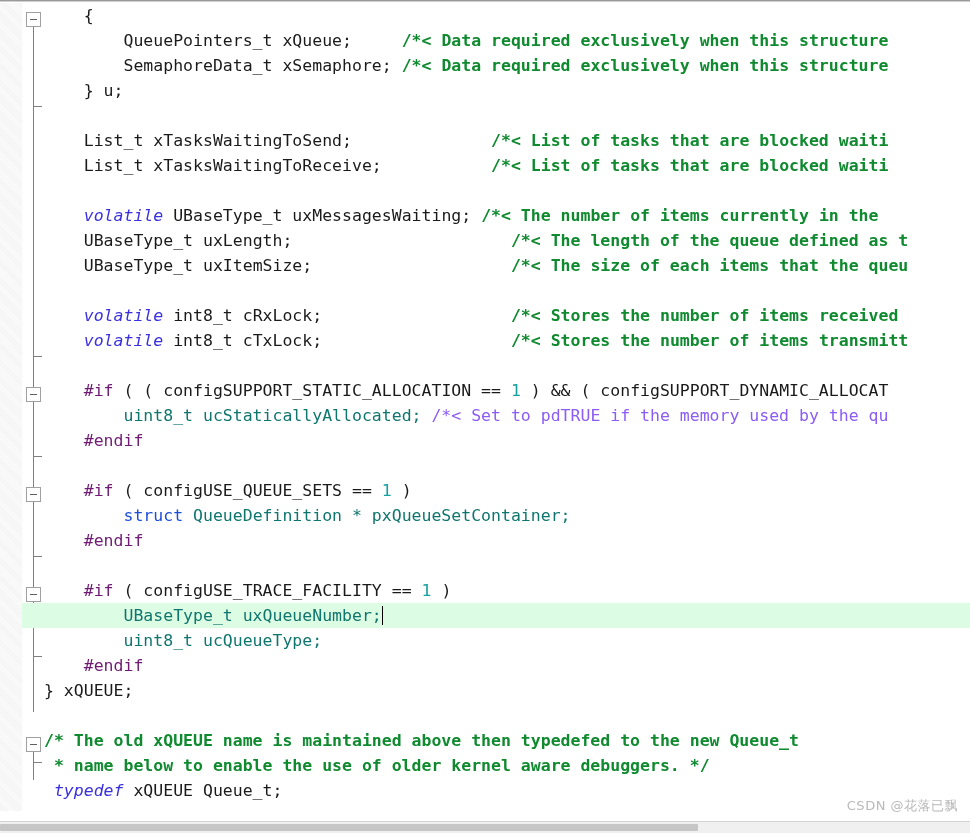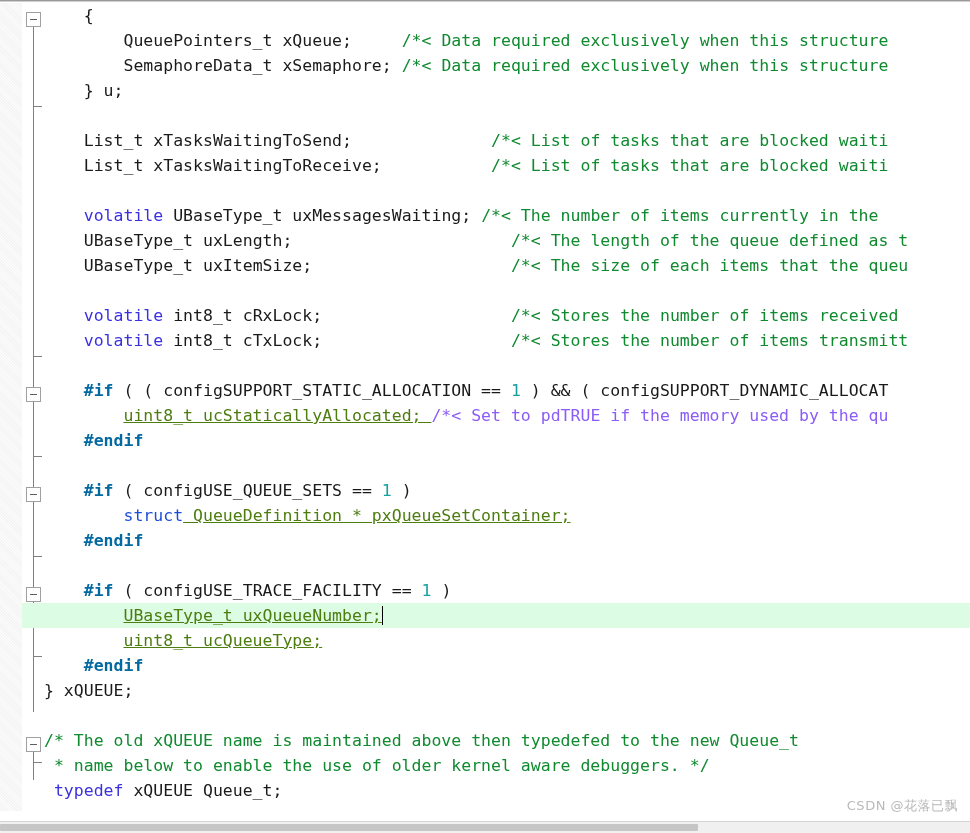--- a/index.html
+++ b/index.html
@@ -126,26 +126,26 @@
     display: inline-block;
     width: 1px;
     height: 19px;
     background: #000000;
     vertical-align: -4px;
     margin: 0 -1px 0 0;
   }
 
   
   .t-plain    { color: #1a1a1a; }
-  .t-kw       { color: #3a30e0; }          
-  .t-comment  { color: #0f8a2f; }          
-  .t-pp       { color: #0369a1; font-weight: bold; }          
+  .t-kw       { color: #3a30e0; font-style: italic; }          
+  .t-comment  { color: #0f8a2f; font-weight: bold; }          
+  .t-pp       { color: #701a75; }          
   .t-num      { color: #16a0a0; }
   
-  .t-inactive      { color: #4d7c0f; text-decoration: underline; }
+  .t-inactive      { color: #0f766e; }
   .t-inactive-kw   { color: #1d4ed8; }
   .t-inactive-cmt  { color: #8b5cf6; }
 
   
   .watermark {
     position: absolute;
     right: 12px;
     bottom: 18px;
     font-family: "DejaVu Sans", "Liberation Sans", sans-serif;
     font-size: 13px;

